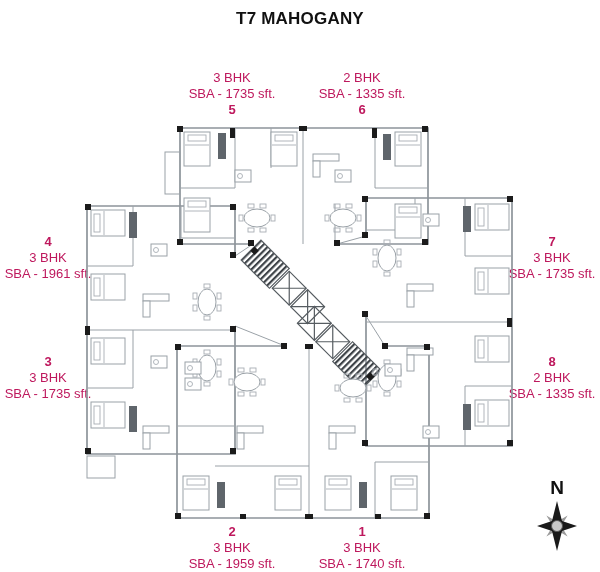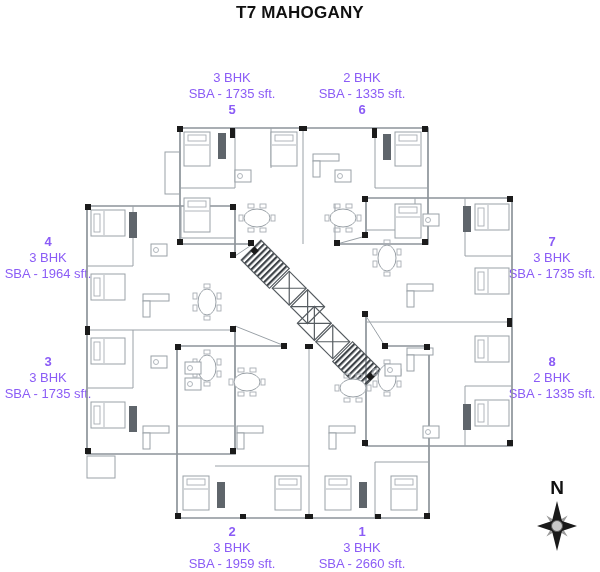--- a/index.html
+++ b/index.html
@@ -1,22 +1,22 @@
 <!DOCTYPE html>
 <html><head>
 <meta charset="utf-8">
 <style>
   html,body{margin:0;padding:0;background:#ffffff;}
   .canvas{
     position:relative;width:600px;height:572px;background:#ffffff;overflow:hidden;
     font-family:"Liberation Sans","DejaVu Sans",sans-serif;color:#111;
   }
-  .title{position:absolute;top:3px;left:0;width:600px;text-align:center;
+  .title{position:absolute;top:9px;left:0;width:600px;text-align:center;
     font-weight:bold;font-size:17px;line-height:19px;letter-spacing:.2px;}
-  .unit-label{position:absolute;text-align:center;font-size:13px;line-height:16px;color:#8b5cf6;}
+  .unit-label{position:absolute;text-align:center;font-size:13px;line-height:16px;color:#be185d;}
   .unit-label span{display:block;}
   .unit-label .num{font-weight:bold;}
   
   .lbl-5{left:172px;top:70px;width:120px;}
   .lbl-6{left:302px;top:70px;width:120px;}
   .lbl-4{left:0px;top:234px;width:96px;}
   .lbl-3{left:0px;top:354px;width:96px;}
   .lbl-7{left:504px;top:234px;width:96px;}
   .lbl-8{left:504px;top:354px;width:96px;}
   .lbl-2{left:172px;top:524px;width:120px;}
@@ -48,21 +48,21 @@
     <span class="num">5</span>
   </div>
   <div class="unit-label lbl-6">
     <span>2 BHK</span>
     <span>SBA - 1335 sft.</span>
     <span class="num">6</span>
   </div>
   <div class="unit-label lbl-4">
     <span class="num">4</span>
     <span>3 BHK</span>
-    <span>SBA - 1964 sft.</span>
+    <span>SBA - 1961 sft.</span>
   </div>
   <div class="unit-label lbl-3">
     <span class="num">3</span>
     <span>3 BHK</span>
     <span>SBA - 1735 sft.</span>
   </div>
   <div class="unit-label lbl-7">
     <span class="num">7</span>
     <span>3 BHK</span>
     <span>SBA - 1735 sft.</span>
@@ -73,21 +73,21 @@
     <span>SBA - 1335 sft.</span>
   </div>
   <div class="unit-label lbl-2">
     <span class="num">2</span>
     <span>3 BHK</span>
     <span>SBA - 1959 sft.</span>
   </div>
   <div class="unit-label lbl-1">
     <span class="num">1</span>
     <span>3 BHK</span>
-    <span>SBA - 2660 sft.</span>
+    <span>SBA - 1740 sft.</span>
   </div>
 
   <svg class="plan" width="432" height="396" viewBox="0 0 432 396">
     <defs>
       <pattern id="stairhatch" patternUnits="userSpaceOnUse" width="4.5" height="28">
         <line x1="2" y1="0" x2="2" y2="28" stroke="#3d4247" stroke-width="2.2"></line>
       </pattern>
       <g id="bedV">
         <rect class="furn" x="0" y="0" width="26" height="34"></rect>
         <rect class="furnline" x="4" y="3" width="18" height="6"></rect>

